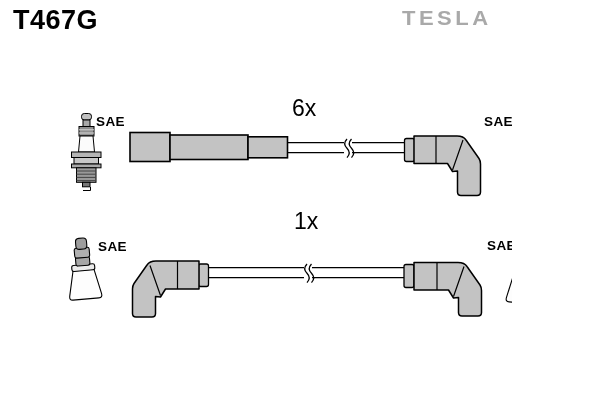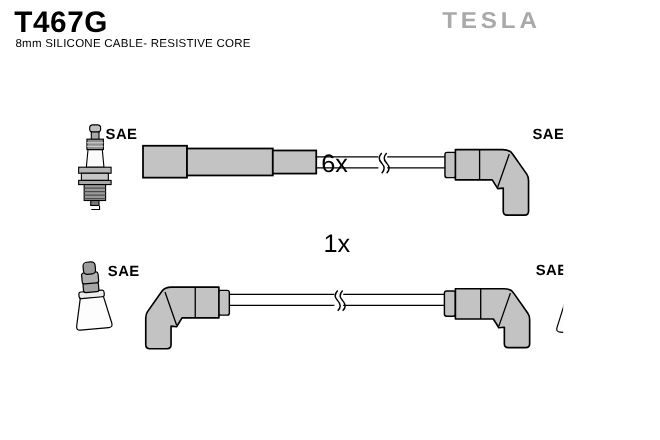--- a/index.html
+++ b/index.html
@@ -6,36 +6,35 @@
   .canvas{
     position:relative;width:512px;height:400px;background:#ffffff;
     font-family:"Liberation Sans",sans-serif;overflow:hidden;color:#000;
   }
   .canvas .lbl{position:absolute;white-space:nowrap;}
   .title{left:13px;top:5px;font-size:27px;font-weight:bold;letter-spacing:.5px;}
   .subtitle{left:14px;top:34px;font-size:10.5px;letter-spacing:.2px;}
   .brand{left:402px;top:6px;font-size:22px;font-weight:bold;letter-spacing:3.5px;
          color:#a9a9a9;transform:scaleY(.95);transform-origin:left top;}
   .qty{font-size:23px;}
-  .qty-top{left:292px;top:95px;margin-top:40px;}
+  .qty-top{left:292px;top:95px;}
   .qty-bottom{left:294px;top:208px;}
   .sae{font-size:13.5px;font-weight:bold;letter-spacing:.4px;}
   .sae-tl{left:96px;top:114px;}
   .sae-tr{left:484px;top:114px;}
   .sae-bl{left:98px;top:239px;}
   .sae-br{left:487px;top:238px;}
   svg.diagram{position:absolute;left:0;top:0;}
 </style>
 </head>
 <body>
 
 <div class="canvas">
 
   <div class="lbl title">T467G</div>
-  <div class="lbl subtitle">8mm SILICONE CABLE- RESISTIVE CORE</div>
   <div class="lbl brand">TESLA</div>
 
   <div class="lbl qty qty-top">6x</div>
   <div class="lbl qty qty-bottom">1x</div>
 
   <div class="lbl sae sae-tl">SAE</div>
   <div class="lbl sae sae-tr">SAE</div>
   <div class="lbl sae sae-bl">SAE</div>
   <div class="lbl sae sae-br">SAE</div>
 

